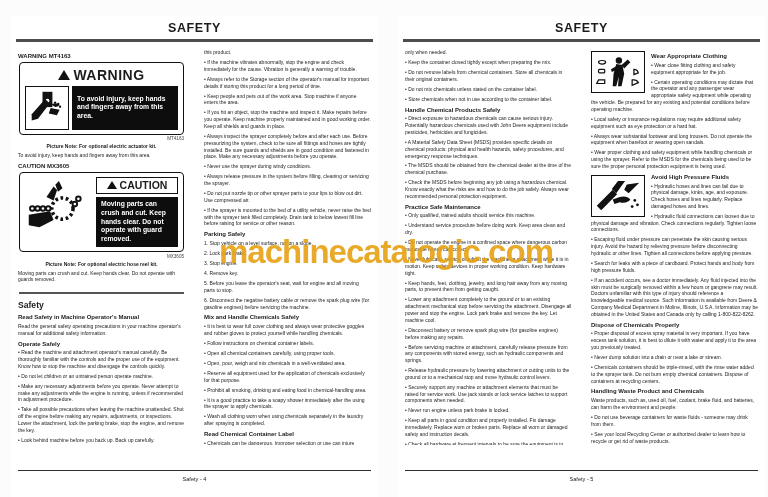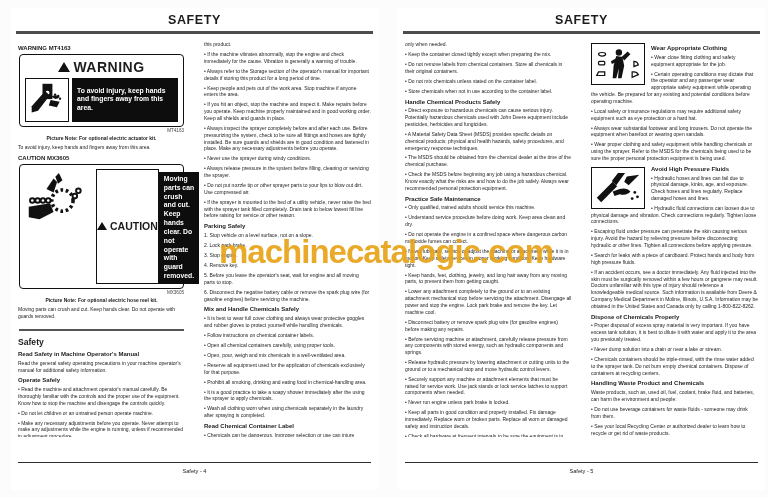--- a/index.html
+++ b/index.html
@@ -1,21 +1,21 @@
 <!DOCTYPE html>
 <html><head>
 <meta charset="utf-8">
 <style>
   html,body{margin:0;padding:0;}
   body{
     width:768px;height:497px;position:relative;overflow:hidden;
     background:#fcfcfc;color:#1c1c1c;
     font-family:"Liberation Sans", sans-serif;
   }
-  .spread{display:flex;gap:20px;padding:8px 3px 0 11px;}
+  .spread{display:flex;gap:20px;padding:16px 3px 0 11px;}
   .page{width:371px;height:482px;position:relative;background:#fff;}
   .page-header{text-align:center;font-weight:bold;font-size:12.5px;letter-spacing:.6px;padding:5px 0 4px;}
   .header-rule{border-top:3px solid #4d4d4d;margin:0 5px;}
   .cols{display:flex;gap:19px;padding:7px 7px 0;height:396px;overflow:hidden;}
   .col{width:50%;min-width:0;}
   .page-bottom{position:absolute;left:0;right:0;bottom:16px;}
   .footer-rule{border-top:1.5px solid #2e2e2e;margin:0 7px;}
   .footer-text{text-align:center;font-size:5.6px;margin-top:5px;color:#222;}
 
   .p{font-size:5px;line-height:1.36;margin:0 0 3.2px;}
@@ -30,21 +30,21 @@
   .tri{width:0;height:0;border-left:6px solid transparent;border-right:6px solid transparent;border-bottom:10px solid #111;display:inline-block;}
   .tri.small{border-left-width:5px;border-right-width:5px;border-bottom-width:8px;}
   .figw-body{display:flex;gap:3px;margin-top:3px;}
   .picto{border:1px solid #111;background:#fff;flex:none;display:flex;align-items:center;justify-content:center;}
   .figw-picto{width:42px;height:42px;}
   .blacktext{background:#0d0d0d;color:#fff;font-weight:bold;font-size:6.8px;line-height:1.3;padding:3px 5px;flex:1;display:flex;align-items:center;}
   .fig-tag{text-align:right;font-size:4.6px;color:#444;margin-top:1.5px;}
 
   .figc-frame{border:1.3px solid #111;border-radius:4px;background:#fff;padding:4px 5px;display:flex;gap:5px;}
   .figc-picto{width:66px;height:56px;border:none;}
-  .figc-right{flex:1;display:flex;flex-direction:row;}
+  .figc-right{flex:1;display:flex;flex-direction:column;}
   .figc-signal{border:1.6px solid #111;font-weight:bold;font-size:10.5px;text-align:center;padding:1.5px 0;display:flex;align-items:center;justify-content:center;gap:3px;}
   .figc-text{margin-top:3px;flex:1;}
 
   .icon-box{float:left;width:52px;height:40px;border:1px solid #111;background:#fff;
     margin:2px 6px 2px 0;display:flex;align-items:center;justify-content:center;}
   .svg-wrap{display:flex;align-items:center;justify-content:center;}
 
   .watermark{position:absolute;top:233px;left:386px;transform:translateX(-50%);
     font-size:33px;font-weight:bold;letter-spacing:-1px;white-space:nowrap;z-index:6;opacity:.92;}
 </style>

